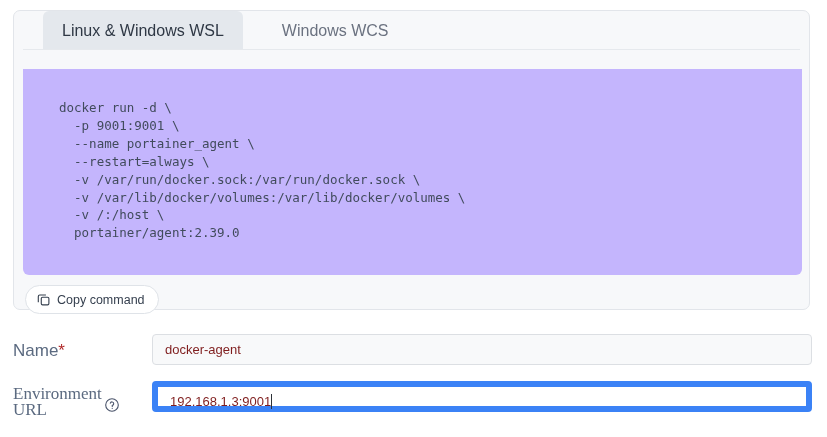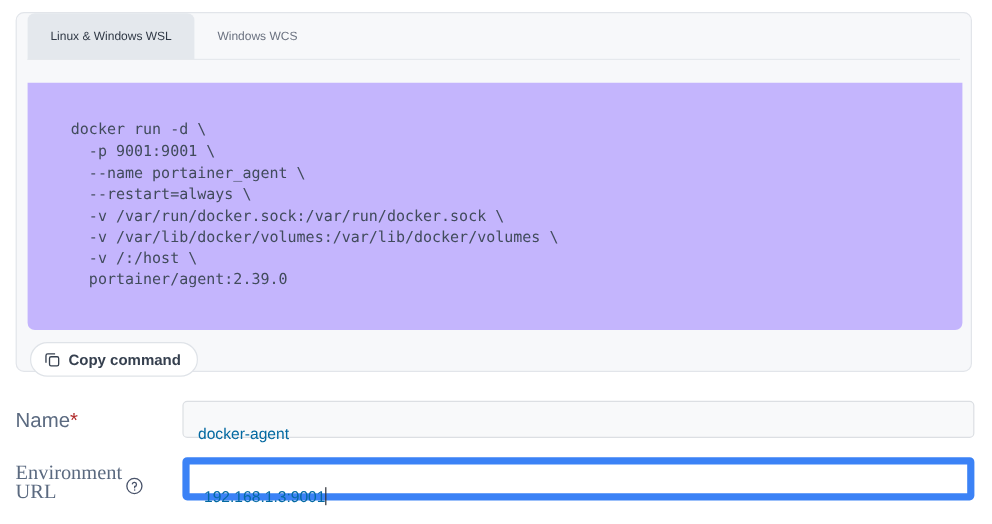--- a/index.html
+++ b/index.html
@@ -45,25 +45,26 @@
     bottom: 0;
     height: 1px;
     background: #e6e9ed;
   }
   .tab {
     position: relative;
     float: left;
     height: 39px;
     line-height: 39px;
     padding: 0 19px;
-    font-size: 10px;
+    font-size: 16px;
     color: #6b7280;
     box-sizing: border-box;
     cursor: pointer;
     white-space: nowrap;
+    margin-left: 20px;
   }
   .tab.active {
     background: #e4e8ed;
     color: #2f3845;
     border-radius: 6px 6px 0 0;
   }
 
   
   .codewrap {
     position: absolute;
@@ -96,21 +97,20 @@
     display: flex;
     align-items: center;
     gap: 7px;
     background: #ffffff;
     border: 1px solid #dfe3e8;
     border-radius: 15px;
     font-size: 12.5px;
     color: #36404f;
     cursor: pointer;
     box-sizing: border-box;
-    font-weight: bold;
   }
   .copybtn svg { display: block; }
 
   
   .field {
     position: absolute;
     left: 0;
     width: 827px;
     height: 40px;
   }
@@ -138,24 +138,24 @@
     cursor: pointer;
   }
 
   .finput {
     position: absolute;
     left: 152px;
     top: 1px;
     width: 660px;
     height: 31px;
     box-sizing: border-box;
-    padding: 12px 12px;
+    padding: 0 12px;
     font-family: "Liberation Sans", sans-serif;
     font-size: 13px;
-    color: #0369a1;
+    color: #7f1d1d;
     background: #f8f9fa;
     border: 1px solid #dcdfe3;
     border-radius: 4px;
     outline: none;
     line-height: 29px;
   }
   .finput.focused {
     background: #ffffff;
     border: 6px solid #3b82f6;
   }

